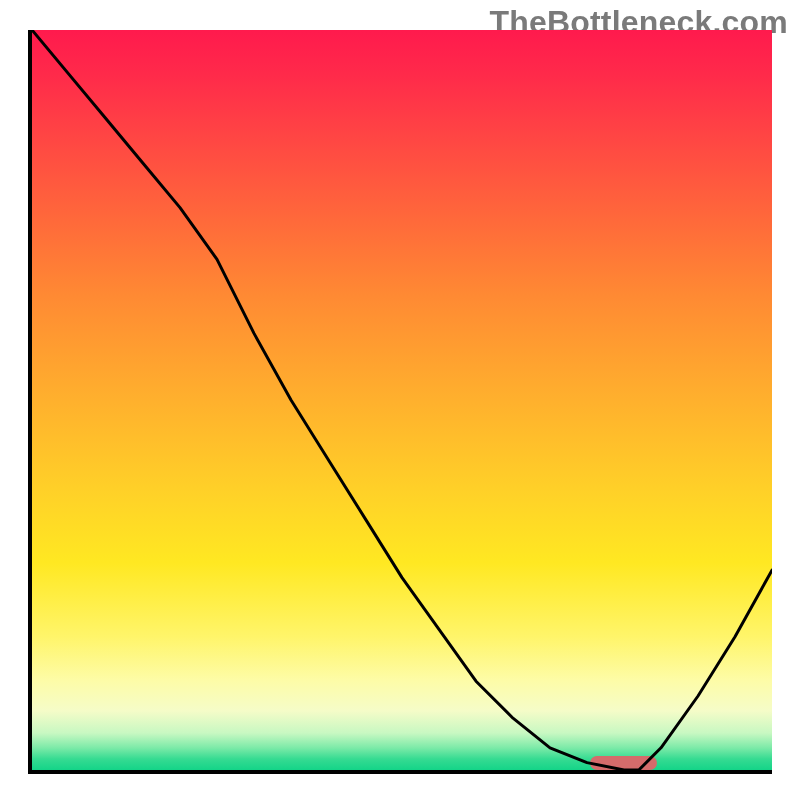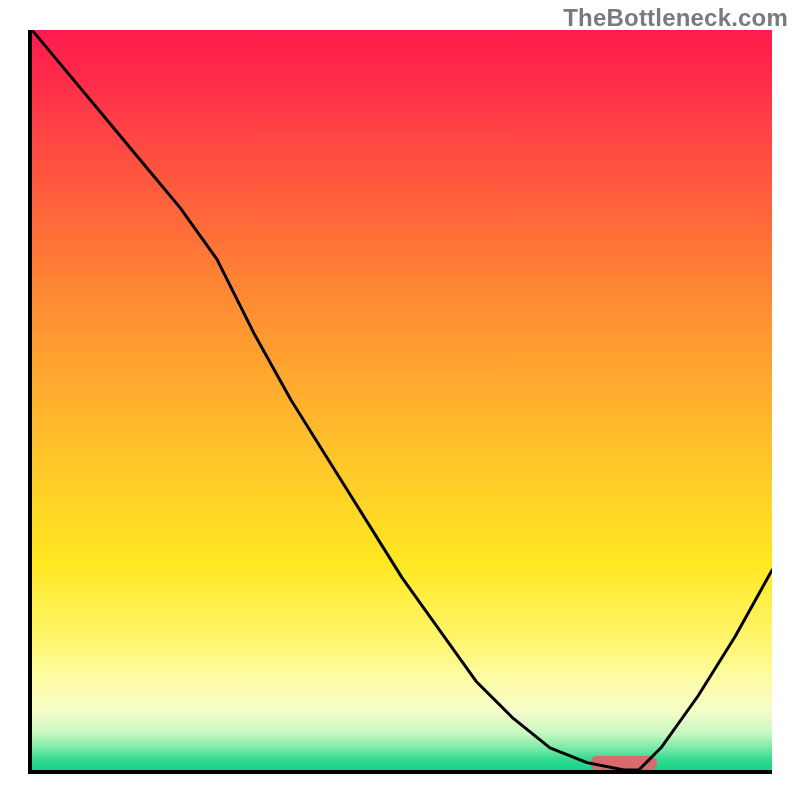--- a/index.html
+++ b/index.html
@@ -8,21 +8,21 @@
     position: relative;
     width: 800px;
     height: 800px;
     background: #fff;
   }
   .watermark {
     position: absolute;
     top: 4px;
     right: 12px;
     font-family: Arial, Helvetica, sans-serif;
-    font-size: 24px;
+    font-size: 32px;
     font-weight: 600;
     color: #7a7a7a;
     letter-spacing: 0.2px;
   }
   .plot-area {
     position: absolute;
     left: 28px;
     top: 30px;
     width: 744px;
     height: 744px;

